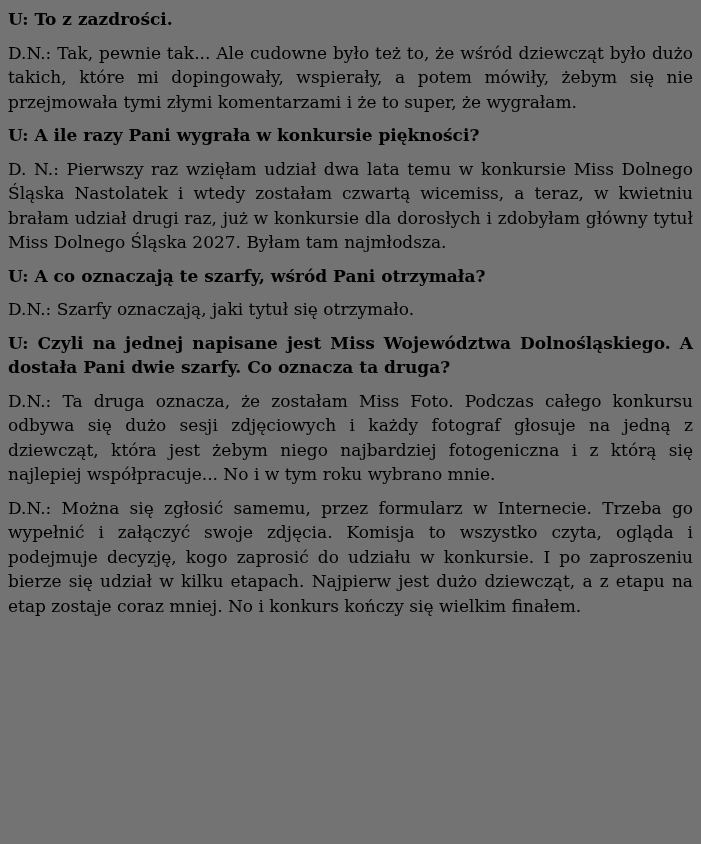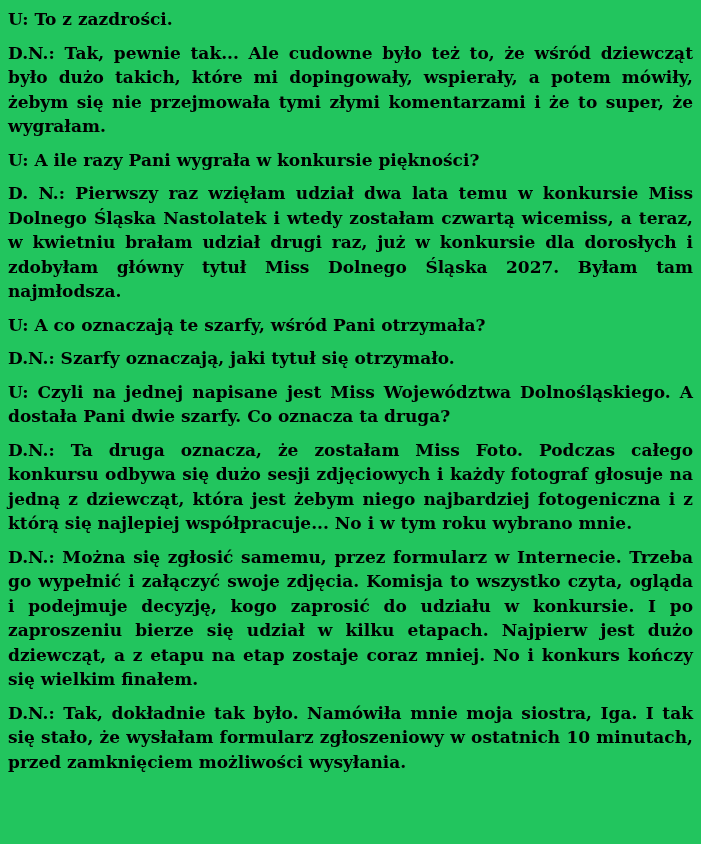--- a/index.html
+++ b/index.html
@@ -4,21 +4,21 @@
 <style>
   html, body {
     margin: 0;
     padding: 0;
     background: #ffffff;
   }
   .page {
     width: 701px;
     height: 844px;
     box-sizing: border-box;
-    background: #22c55e;
+    background: #737373;
     padding: 7px 8px 6px 8px;
     overflow: hidden;
   }
   .doc {
     font-family: "DejaVu Serif", serif;
     font-size: 17px;
     line-height: 24.5px;
     color: #000000;
     text-align: justify;
     text-justify: inter-word;
@@ -26,32 +26,31 @@
   .doc p {
     margin: 0 0 9px 0;
   }
   .doc p:last-child {
     margin-bottom: 0;
   }
   .q {
     font-weight: bold;
   }
   .a {
-    font-weight: bold;
+    font-weight: normal;
   }
 </style>
 </head>
 <body>
 
 <div class="page">
   <div class="doc">
     <p class="q">U: To z zazdrości.</p>
     <p class="a">D.N.: Tak, pewnie tak... Ale cudowne było też to, że wśród dziewcząt było dużo takich, które mi dopingowały, wspierały, a potem mówiły, żebym się nie przejmowała tymi złymi komentarzami i że to super, że wygrałam.</p>
     <p class="q">U: A ile razy Pani wygrała w konkursie piękności?</p>
     <p class="a">D. N.: Pierwszy raz wzięłam udział dwa lata temu w konkursie Miss Dolnego Śląska Nastolatek i wtedy zostałam czwartą wicemiss, a teraz, w kwietniu brałam udział drugi raz, już w konkursie dla dorosłych i zdobyłam główny tytuł Miss Dolnego Śląska 2027. Byłam tam najmłodsza.</p>
     <p class="q">U: A co oznaczają te szarfy, wśród Pani otrzymała?</p>
     <p class="a">D.N.: Szarfy oznaczają, jaki tytuł się otrzymało.</p>
     <p class="q">U: Czyli na jednej napisane jest Miss Województwa Dolnośląskiego. A dostała Pani dwie szarfy. Co oznacza ta druga?</p>
     <p class="a">D.N.: Ta druga oznacza, że zostałam Miss Foto. Podczas całego konkursu odbywa się dużo sesji zdjęciowych i każdy fotograf głosuje na jedną z dziewcząt, która jest żebym niego najbardziej fotogeniczna i z którą się najlepiej współpracuje... No i w tym roku wybrano mnie.</p>
     <p class="a">D.N.: Można się zgłosić samemu, przez formularz w Internecie. Trzeba go wypełnić i załączyć swoje zdjęcia. Komisja to wszystko czyta, ogląda i podejmuje decyzję, kogo zaprosić do udziału w konkursie. I po zaproszeniu bierze się udział w kilku etapach. Najpierw jest dużo dziewcząt, a z etapu na etap zostaje coraz mniej. No i konkurs kończy się wielkim finałem.</p>
-    <p class="a">D.N.: Tak, dokładnie tak było. Namówiła mnie moja siostra, Iga. I tak się stało, że wysłałam formularz zgłoszeniowy w ostatnich 10 minutach, przed zamknięciem możliwości wysyłania.</p>
   </div>
 </div>
 
 </body></html>

